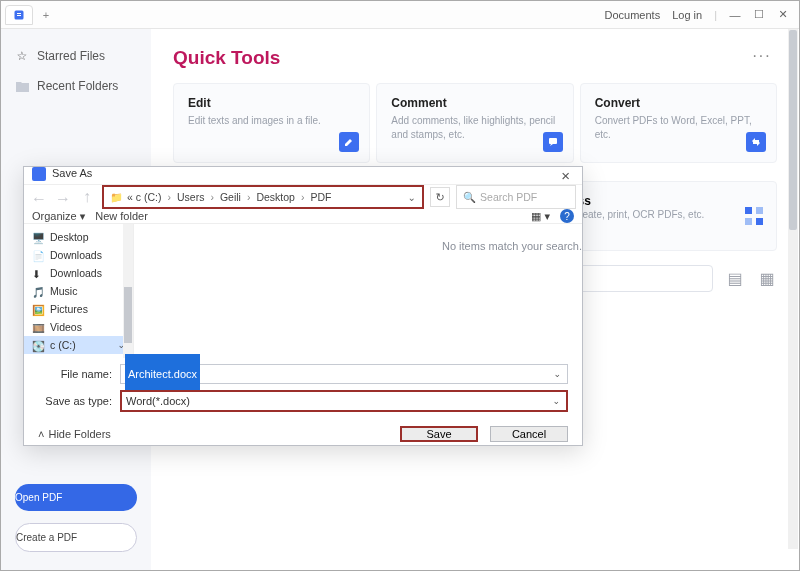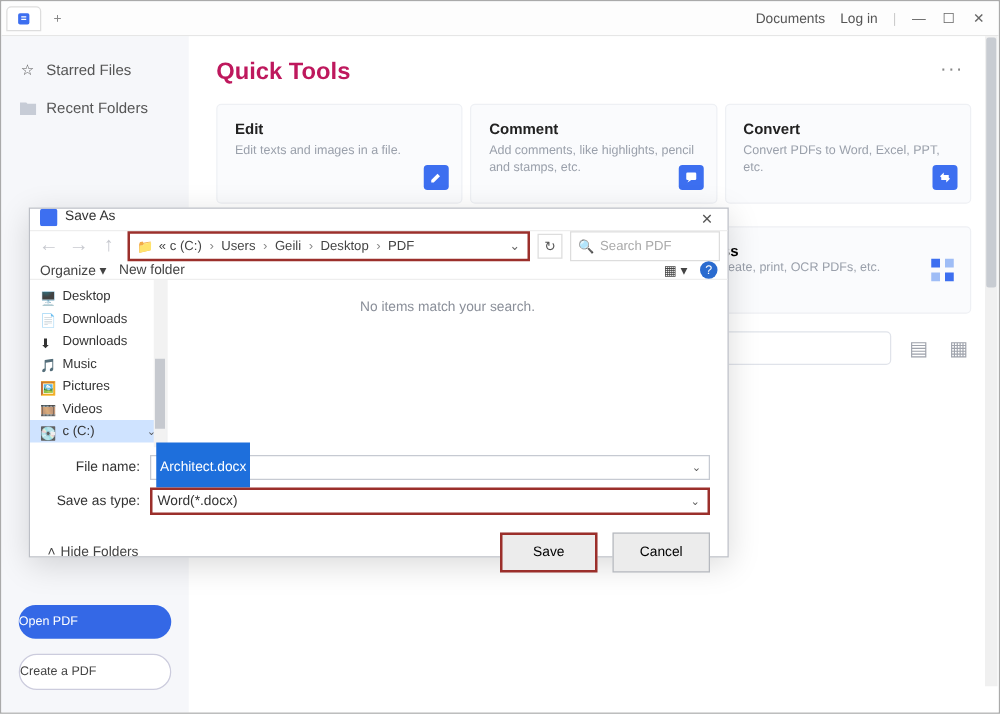--- a/index.html
+++ b/index.html
@@ -68,33 +68,33 @@
 .dialog .toolbar2 .sp { flex:1; }
 .dialog .toolbar2 .helpq { width:14px; height:14px; border-radius:50%; background:#2a6bcf; color:#fff; font-size:10px; display:flex; align-items:center; justify-content:center; }
 
 .dialog .body { flex:1; display:flex; }
 .dialog .tree { width: 110px; border-right: 1px solid #eee; padding: 4px 0; font-size: 10.5px; color: #333; overflow:hidden; position:relative; }
 .dialog .tree .ti { padding: 3px 8px; display:flex; align-items:center; gap:5px; }
 .dialog .tree .ti .tico { width:13px; height:11px; }
 .dialog .tree .ti.active { background:#cfe3ff; }
 .dialog .tscroll { position:absolute; right:0; top:0; bottom:0; width:10px; background:#f2f2f2; }
 .dialog .tscroll .tthumb { width:8px; margin:1px; height:56px; position:absolute; top:62px; background:#c6c9cf; }
-.dialog .content { flex:1; display:flex; align-items:flex-start; justify-content:center; padding-top:16px; font-size:11px; color:#8a8f99; }
+.dialog .content { flex:1; display:flex; align-items:flex-start; justify-content:flex-end; padding-top:16px; font-size:11px; color:#8a8f99; }
 
 .dialog .fields { padding: 6px 14px 2px; font-size: 11px; }
 .dialog .frow { display:flex; align-items:center; gap:8px; margin-bottom:6px; }
 .dialog .frow label { width:74px; text-align:right; color:#333; }
 .dialog .frow .inp { flex:1; height:20px; border:1px solid #c6cad2; display:flex; align-items:center; padding:0 4px; font-size:11px; position:relative; }
 .dialog .frow .inp.red { border:2px solid #9b2f2b; background:#fff; color:#333; height:22px; }
 .dialog .frow .inp .caret { position:absolute; right:6px; color:#555; font-size:9px; }
 
 .dialog .footer { display:flex; align-items:center; padding: 6px 14px 10px; gap:12px; font-size:11px; }
 .dialog .footer .hf { color:#444; display:flex; align-items:center; gap:4px; cursor:pointer; }
 .dialog .footer .sp { flex:1; }
-.dialog .footer .fbtn { width:78px; height:32px; border:1px solid #b6b9bf; background:#ececec; display:flex; align-items:center; justify-content:center; cursor:pointer; }
+.dialog .footer .fbtn { width:78px; height:16px; border:1px solid #b6b9bf; background:#ececec; display:flex; align-items:center; justify-content:center; cursor:pointer; }
 .dialog .footer .fbtn.save { border:2px solid #9b2f2b; font-weight:500; }
 </style>
 </head>
 <body>
 
 <div class="titlebar">
   <div class="tab">
     <svg viewBox="0 0 24 24">
         <rect x="3" y="3" width="18" height="18" rx="3" fill="#3d6ff0"></rect>
         <path d="M8 8h8v2H8zM8 12h8v2H8z" fill="#fff"></path>

